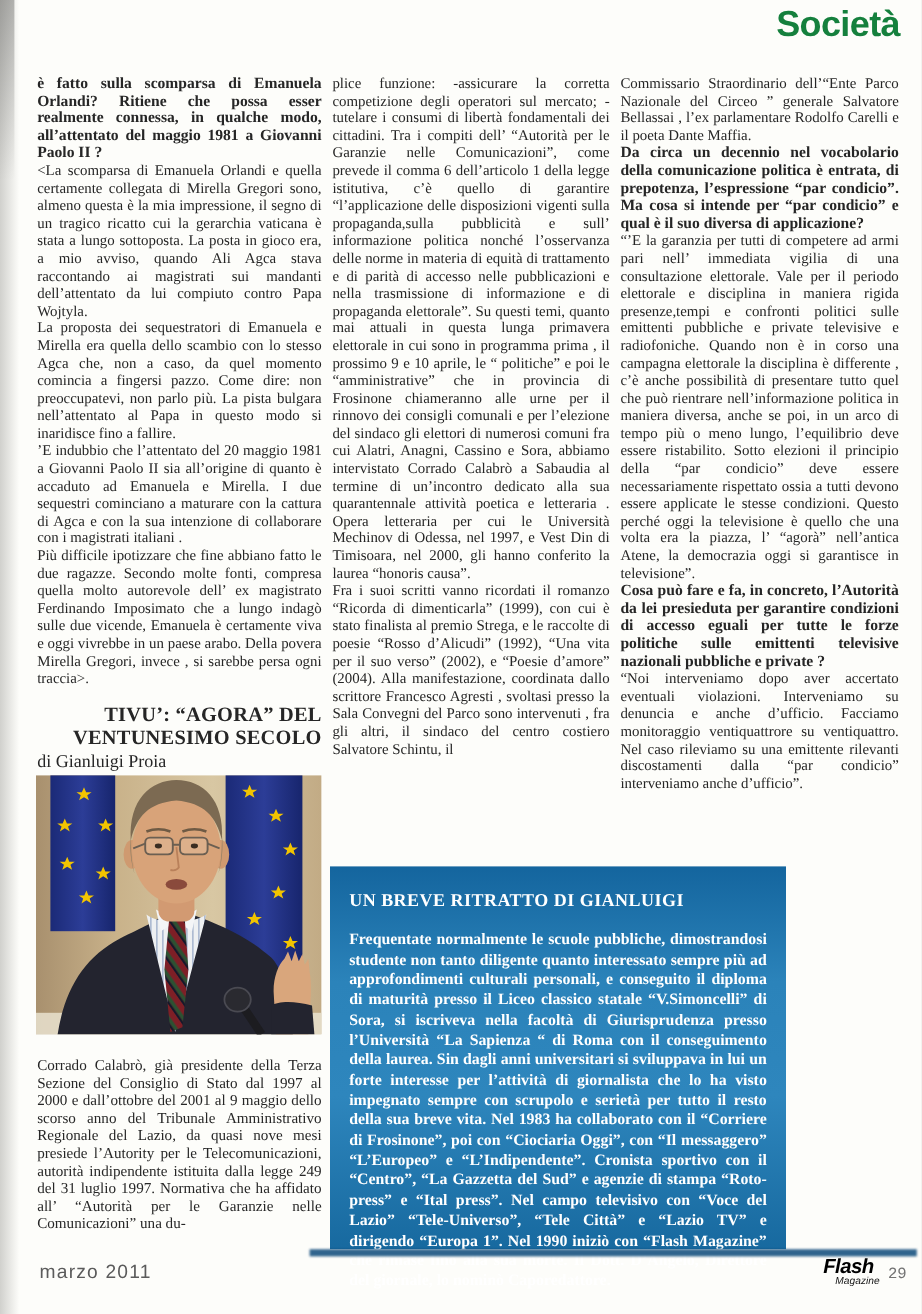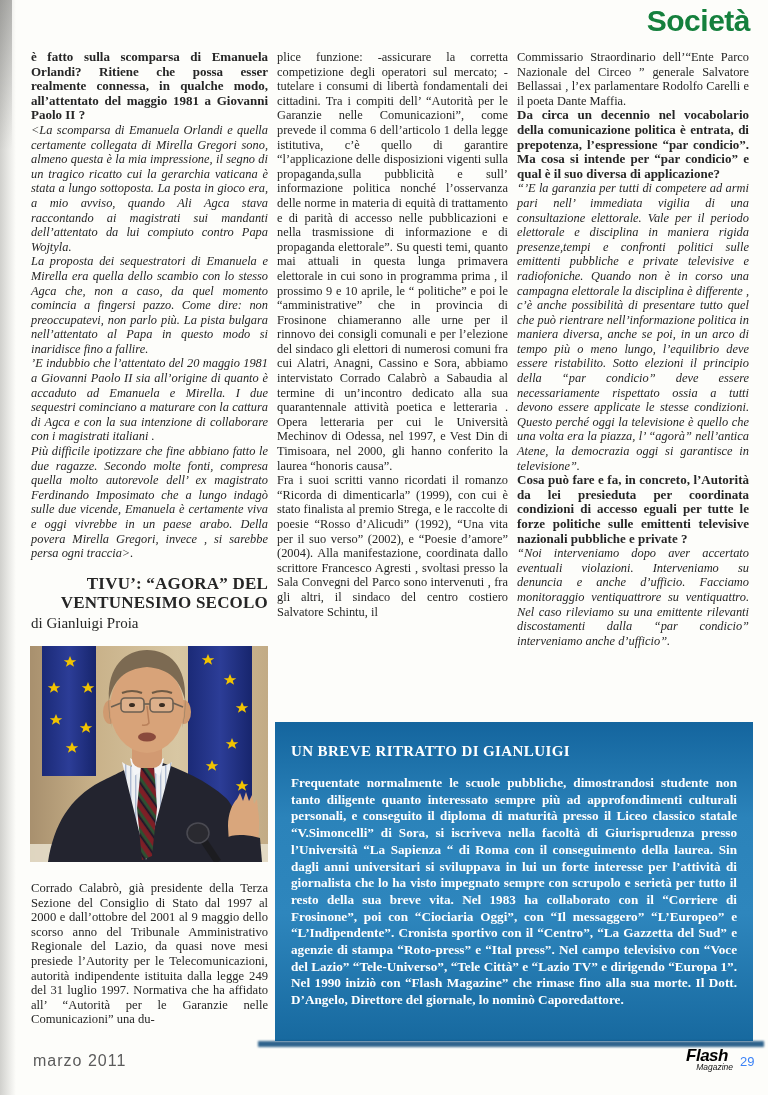--- a/index.html
+++ b/index.html
@@ -17,42 +17,42 @@
     position:absolute; left:0; top:0; width:12px; height:150px;
     background:linear-gradient(180deg, rgba(80,80,78,0.40), rgba(80,80,78,0));
     pointer-events:none;
   }
   .section-label {
     position:absolute; top:4px; right:18px;
     font-family:"Liberation Sans", sans-serif; font-weight:bold;
     font-size:30px; color:#15803d; letter-spacing:-0.5px;
   }
   .col {
-    position:absolute; top:50px; text-align:justify;
+    position:absolute; top:62px; text-align:justify;
     font-size:12.4px; line-height:14.6px; hyphens:auto; -webkit-hyphens:auto;
   }
   .col p { margin:0; }
   .col1 { left:31px;  width:237px; }
   .col2 { left:277px; width:231px; }
   .col3 { left:517px; width:232px; }
   .q   { font-weight:bold; font-size:13px; }
-  .ans { font-style:italic; }
+  .ans { }
   .article-heading {
     font-weight:bold; font-size:17px; line-height:19.5px;
     margin-top:13px; text-align:right; letter-spacing:0.2px;
   }
   .byline { font-size:15px; margin-top:3px; text-align:left;font-family:Liberation Serif, serif; }
   .photo { position:absolute; left:30px; top:646px; width:238px; height:216px; }
   .bio {
     position:absolute; left:31px; top:881px; width:237px;
     font-size:12.6px; line-height:14.6px; text-align:justify;
     hyphens:auto; -webkit-hyphens:auto;
   }
   .portrait-box {
-    position:absolute; left:275px; top:722px; width:478px; height:319px;
+    position:absolute; left:275px; top:722px; width:380px; height:319px;
     box-sizing:border-box; padding:21px 16px 0 16px;
     background:linear-gradient(180deg,#14659e 0%, #2b83ba 30%, #2e86bd 60%, #17699f 100%);
     color:#ffffff;
   }
   .box-title {
     font-weight:bold; font-size:15px; letter-spacing:0.4px;
   }
   .box-body {
     margin-top:15px; font-weight:bold; font-size:13.2px; line-height:16.7px;
     text-align:justify; hyphens:auto; -webkit-hyphens:auto;
@@ -73,21 +73,21 @@
   .logo-top {
     color:#000000; font-weight:bold; font-style:italic;
     font-size:17px; line-height:15px; letter-spacing:-0.5px; text-align:center;
   }
   .logo-bottom {
     color:#141414; font-weight:normal; font-style:italic;
     font-size:8.5px; line-height:8px; text-align:right;
   }
   .page-number {
     position:absolute; left:740px; top:1054px;
-    font-family:Liberation Sans, sans-serif; font-size:13px; color:#3b82f6;
+    font-family:Liberation Mono, monospace; font-size:13px; color:#737373;
   }
 </style>
 </head>
 <body>
 
 <div class="page">
 
   <div class="edge-left"></div>
   <div class="corner-shade"></div>
 
@@ -207,21 +207,21 @@
 
   <div class="col col2">
     <p>plice funzione: -assicurare la corretta competizione degli operatori sul mercato; -tutelare i consumi di libertà fondamentali dei cittadini. Tra i compiti dell’ “Autorità per le Garanzie nelle Comunicazioni”, come prevede il comma 6 dell’articolo 1 della legge istitutiva, c’è quello di garantire “l’applicazione delle disposizioni vigenti sulla propaganda,sulla pubblicità e sull’ informazione politica nonché l’osservanza delle norme in materia di equità di trattamento e di parità di accesso nelle pubblicazioni e nella trasmissione di informazione e di propaganda elettorale”. Su questi temi, quanto mai attuali in questa lunga primavera elettorale in cui sono in programma prima , il prossimo 9 e 10 aprile, le “ politiche” e poi le “amministrative” che in provincia di Frosinone chiameranno alle urne  per il rinnovo dei consigli comunali e per l’elezione del sindaco gli elettori di numerosi comuni fra cui  Alatri, Anagni, Cassino e Sora, abbiamo intervistato Corrado Calabrò a Sabaudia al termine di un’incontro dedicato alla sua quarantennale attività poetica e letteraria . Opera letteraria per cui le Università Mechinov di Odessa, nel 1997, e Vest Din di Timisoara, nel 2000, gli hanno conferito la laurea “honoris causa”.</p>
     <p>Fra i suoi scritti vanno ricordati il romanzo “Ricorda di dimenticarla” (1999), con cui è stato finalista al premio Strega, e le raccolte di poesie “Rosso d’Alicudi” (1992), “Una vita per il suo verso” (2002), e “Poesie d’amore” (2004). Alla manifestazione, coordinata dallo scrittore Francesco Agresti , svoltasi presso la Sala Convegni del Parco sono intervenuti , fra gli altri, il sindaco del centro costiero Salvatore Schintu, il</p>
   </div>
 
   <div class="col col3">
     <p>Commissario Straordinario  dell’“Ente Parco Nazionale del Circeo ” generale Salvatore Bellassai , l’ex parlamentare Rodolfo Carelli e il poeta Dante Maffia.</p>
     <p class="q">Da circa un decennio nel vocabolario della comunicazione politica è entrata, di prepotenza, l’espressione “par condicio”. Ma cosa si intende per “par condicio” e qual è il suo diversa di applicazione?</p>
     <p class="ans">“’E la garanzia per tutti di competere ad armi pari nell’ immediata vigilia di una consultazione elettorale. Vale per il periodo elettorale e disciplina in maniera rigida presenze,tempi e confronti politici sulle emittenti pubbliche e private televisive e radiofoniche. Quando non è in corso una campagna elettorale la disciplina è differente , c’è anche  possibilità di presentare tutto quel che può rientrare nell’informazione politica in maniera diversa, anche se poi, in un arco di tempo più o meno lungo, l’equilibrio deve essere ristabilito. Sotto elezioni  il principio della “par condicio” deve essere necessariamente rispettato ossia a tutti devono essere applicate le stesse condizioni. Questo perché oggi la televisione è quello che una volta era la piazza, l’ “agorà” nell’antica Atene, la democrazia oggi si garantisce in televisione”.</p>
-    <p class="q">Cosa può fare e fa, in concreto, l’Autorità da lei presieduta per coordinata condizioni di accesso eguali per tutte le forze politiche sulle emittenti televisive nazionali pubbliche e private ?</p>
+    <p class="q">Cosa può fare e fa, in concreto, l’Autorità da lei presieduta per garantire condizioni di accesso eguali per tutte le forze politiche sulle emittenti televisive nazionali pubbliche e private ?</p>
     <p class="ans">“Noi interveniamo dopo aver accertato eventuali violazioni. Interveniamo su denuncia e anche d’ufficio. Facciamo monitoraggio ventiquattrore su ventiquattro. Nel caso rileviamo su una emittente  rilevanti discostamenti dalla “par condicio” interveniamo anche d’ufficio”.</p>
   </div>
 
   <div class="portrait-box">
     <div class="box-title">UN BREVE RITRATTO DI GIANLUIGI</div>
     <div class="box-body">Frequentate normalmente le scuole pubbliche, dimostrandosi studente non tanto diligente quanto interessato sempre più ad approfondimenti culturali personali, e conseguito il diploma di maturità presso il Liceo classico statale “V.Simoncelli” di Sora, si iscriveva nella facoltà di Giurisprudenza presso l’Università “La Sapienza “ di Roma con il conseguimento della laurea. Sin dagli anni universitari si sviluppava in lui un forte interesse per l’attività di giornalista che lo ha visto impegnato sempre con scrupolo e serietà per tutto il resto della sua breve vita. Nel 1983 ha collaborato con il “Corriere di Frosinone”, poi con “Ciociaria Oggi”, con “Il messaggero” “L’Europeo” e “L’Indipendente”. Cronista sportivo con il “Centro”, “La Gazzetta del Sud” e agenzie di stampa “Roto-press” e “Ital press”. Nel campo televisivo con “Voce del Lazio” “Tele-Universo”, “Tele Città” e “Lazio TV” e dirigendo “Europa 1”. Nel 1990 iniziò con “Flash Magazine” che rimase fino alla sua morte. Il Dott. D’Angelo, Direttore del giornale, lo nominò Caporedattore.</div>
   </div>
   <div class="box-shadow"></div>
 
   <div class="issue-date">marzo 2011</div>

